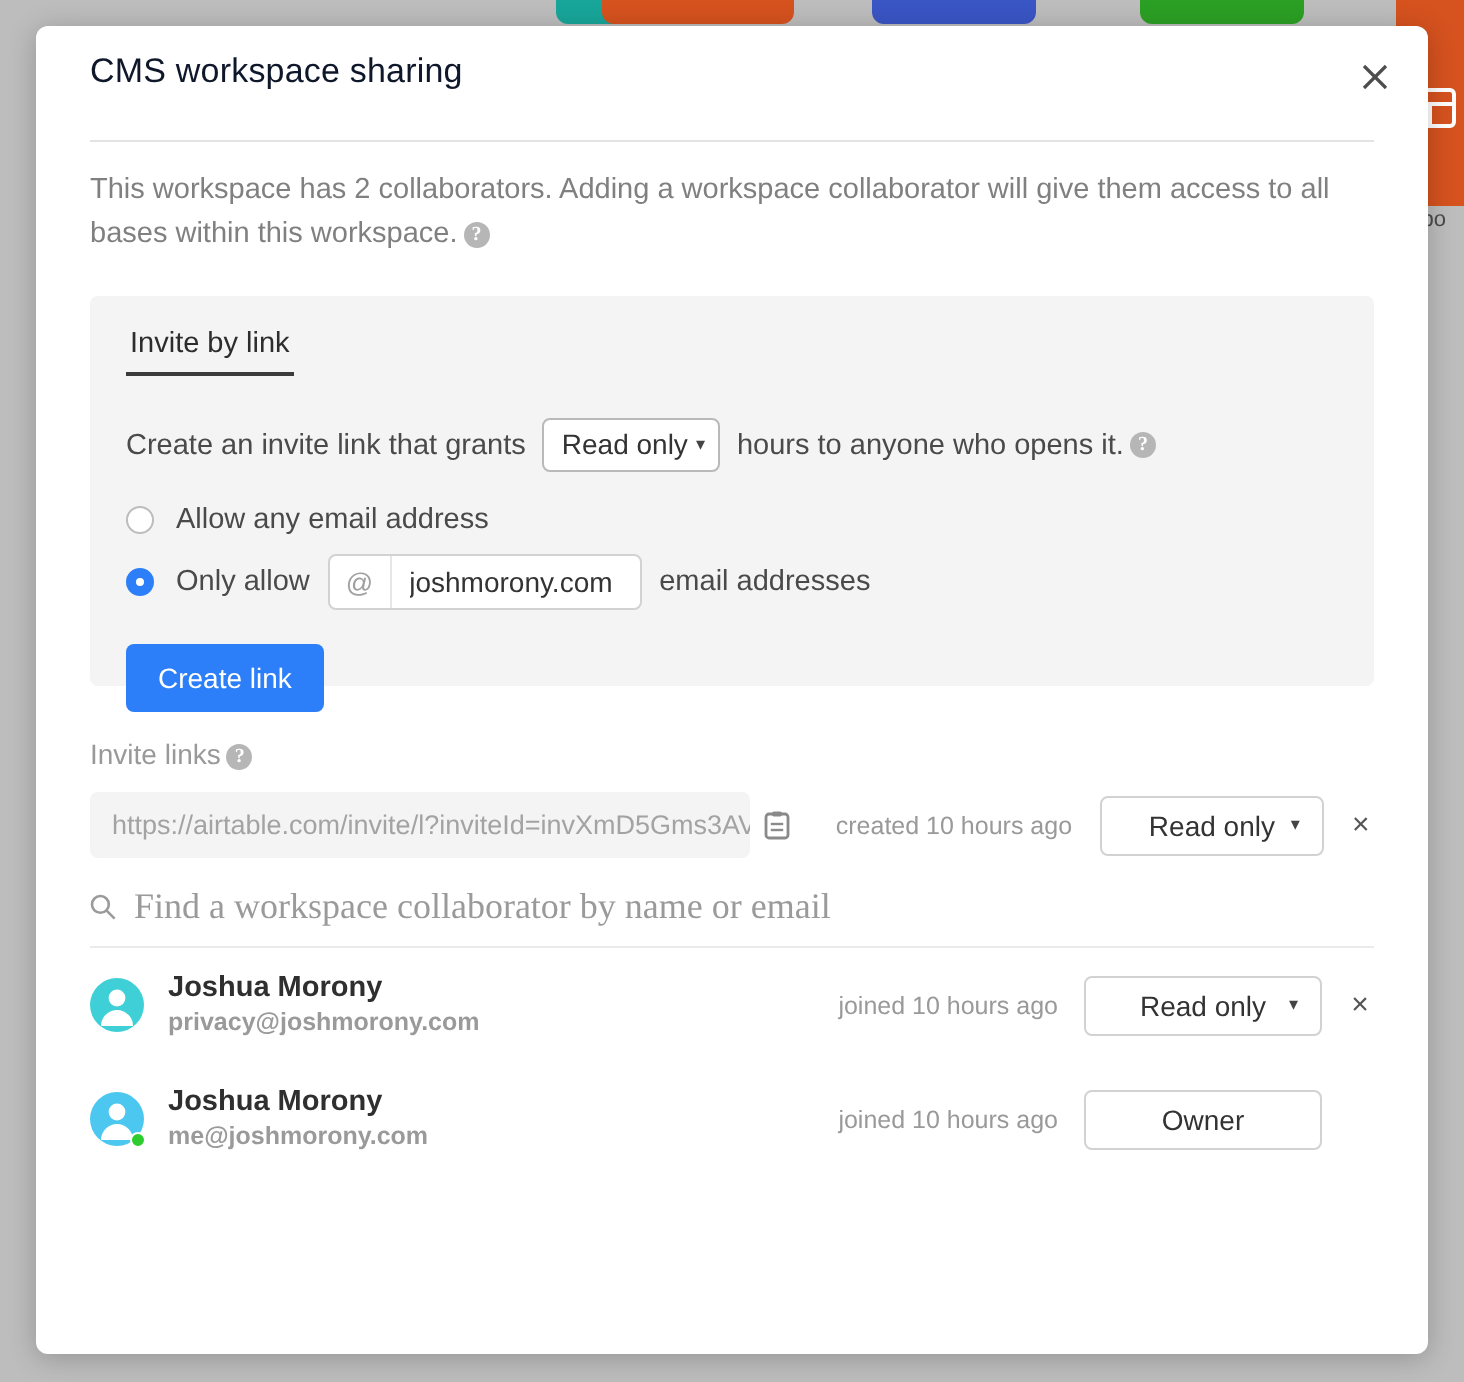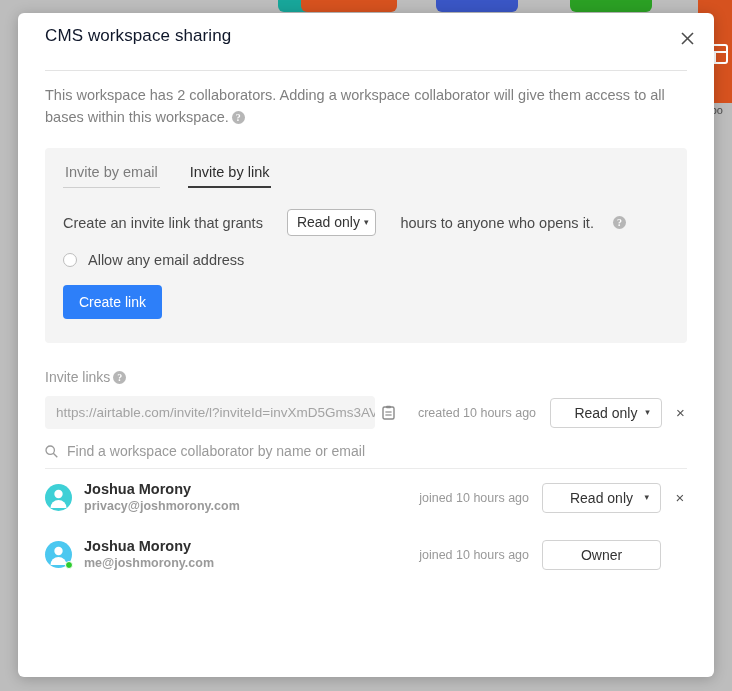--- a/index.html
+++ b/index.html
@@ -167,21 +167,20 @@
   }
   .tab.inactive { color: #7c7c7c; border-bottom: 1.5px solid #cfcfcf; }
   .tab.active    { color: #2d2d2d; border-bottom: 2px solid #3b3b3b; }
 
   #grant-row {
     margin-top: 21px;
     display: flex;
     align-items: center;
     font-size: 14.5px;
     color: #4a4a4a;
-    gap: 16px;
   }
   .select-box {
     display: inline-flex;
     align-items: center;
     justify-content: center;
     gap: 4px;
     background: #ffffff;
     border: 1px solid #b9b9b9;
     border-radius: 4px;
     padding: 4px 7px 5px 9px;
@@ -363,22 +362,22 @@
     display: flex;
     align-items: center;
     gap: 9px;
     margin-top: 14px;
     padding-bottom: 9px;
     border-bottom: 1px solid #ebebeb;
   }
   #collab-search-input {
     border: none;
     outline: none;
-    font-family: Liberation Sans, sans-serif;
-    font-size: 14px;
+    font-family: Liberation Serif, serif;
+    font-size: 18px;
     color: #333333;
     width: 560px;
     background: transparent;
   }
   #collab-search-input::placeholder { color: #9a9a9a; }
 
   
   .collab-row {
     display: flex;
     align-items: center;
@@ -450,39 +449,47 @@
     <div id="header-rule"></div>
   </div>
 
   <div id="modal-body">
 
     <div id="intro-text"><span>This workspace has 2 collaborators. Adding a workspace collaborator will give them access to all bases within this workspace.</span><span class="help-icon">?</span></div>
 
     <div id="invite-panel">
 
       <div id="tabs">
-        <div class="tab inactive">Invite by email</div>
         <div class="tab active">Invite by link</div>
       </div>
 
       <div id="grant-row">
         <span>Create an invite link that grants</span>
         <span class="select-box">
           <span>Read only</span>
           <span class="caret">▾</span>
         </span>
         <span>hours to anyone who opens it.</span>
         <span class="help-icon">?</span>
       </div>
 
       <div class="radio-row" id="radio-any">
         <span class="radio"></span>
         <span>Allow any email address</span>
       </div>
 
+      <div class="radio-row" id="radio-only">
+        <span class="radio checked"></span>
+        <span>Only allow</span>
+        <span id="domain-field">
+          <span id="domain-at">@</span>
+          <input id="domain-input" type="text" value="joshmorony.com" style="">
+        </span>
+        <span>email addresses</span>
+      </div>
 
       <button id="create-link-button">Create link</button>
     </div>
 
     <div class="section-heading"><span>Invite links</span><span class="help-icon">?</span></div>
 
     <div id="invite-link-item">
 
       <div id="invite-link-row">
         <div id="invite-url-field">https://airtable.com/invite/l?inviteId=invXmD5Gms3AVg</div>

